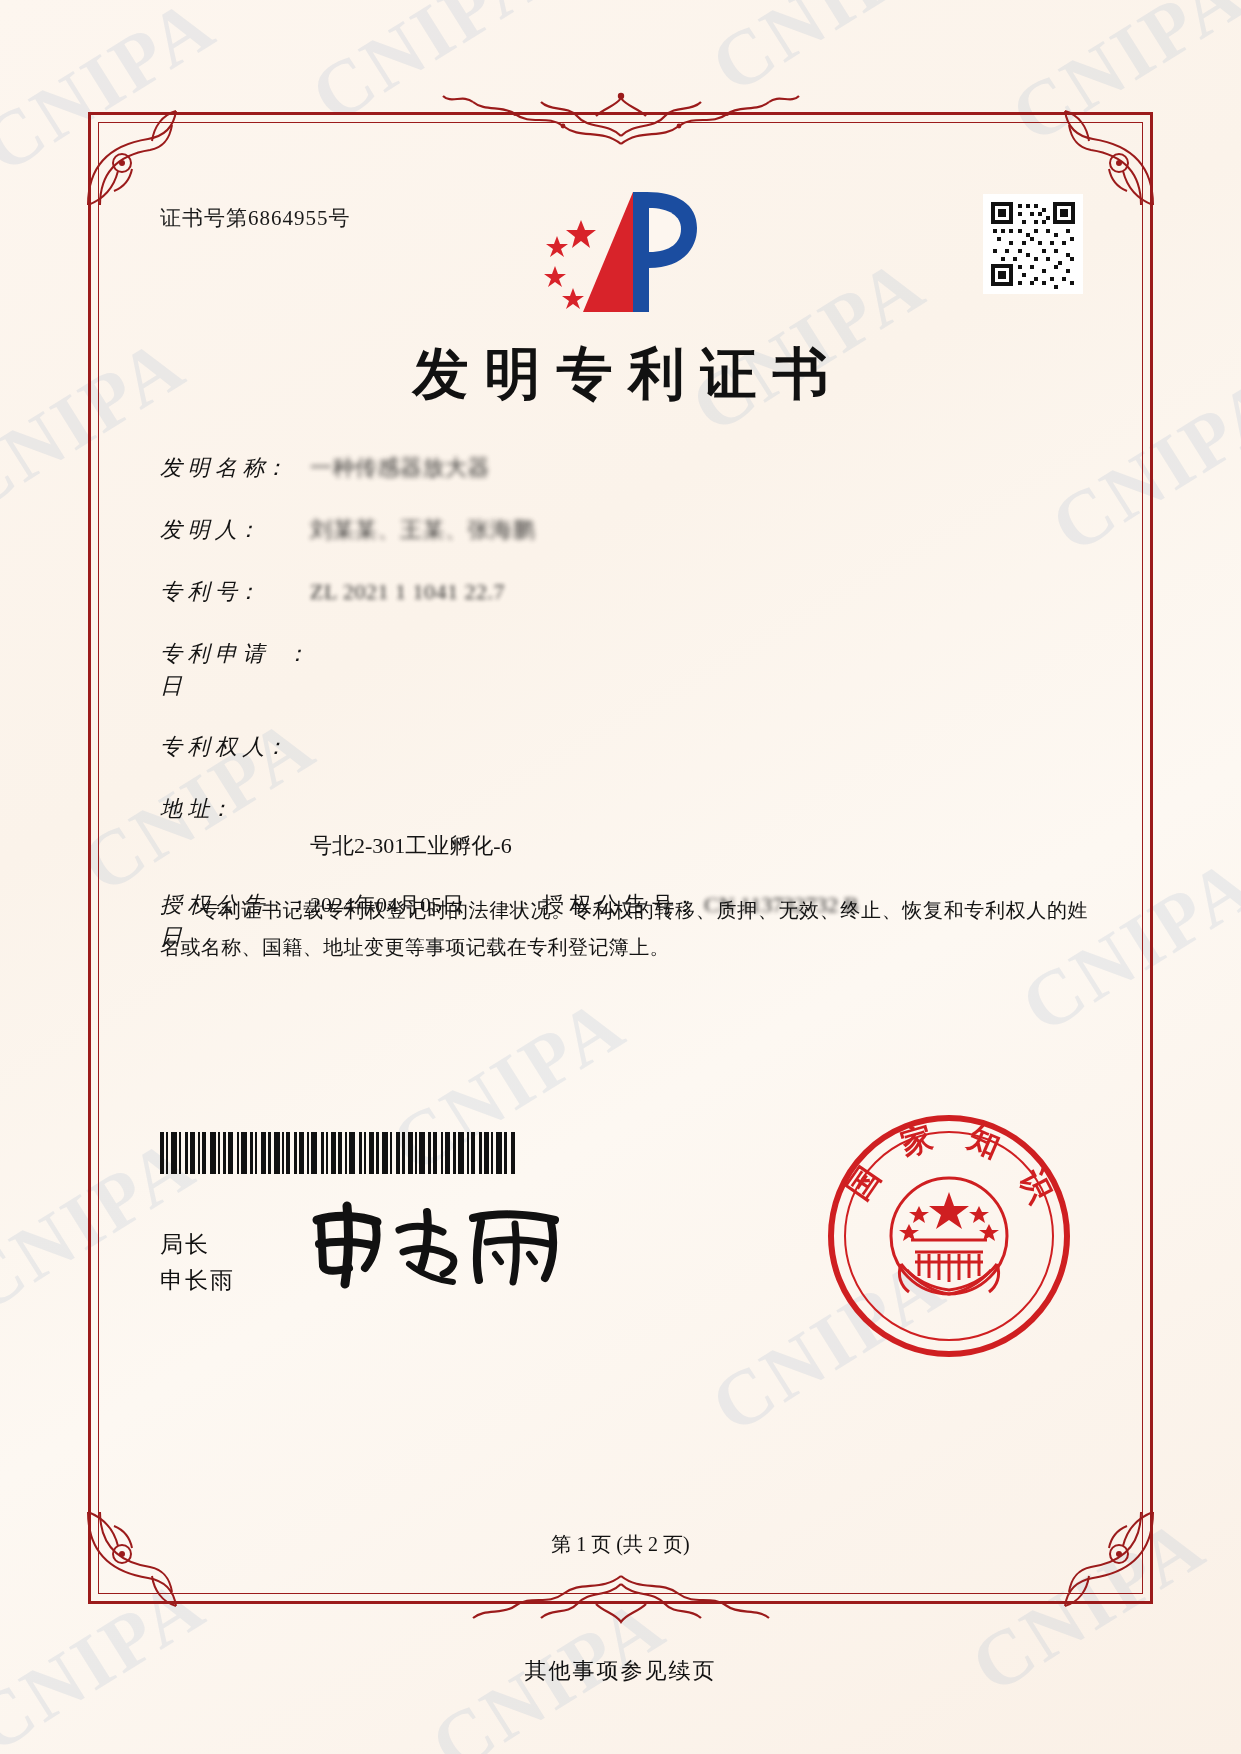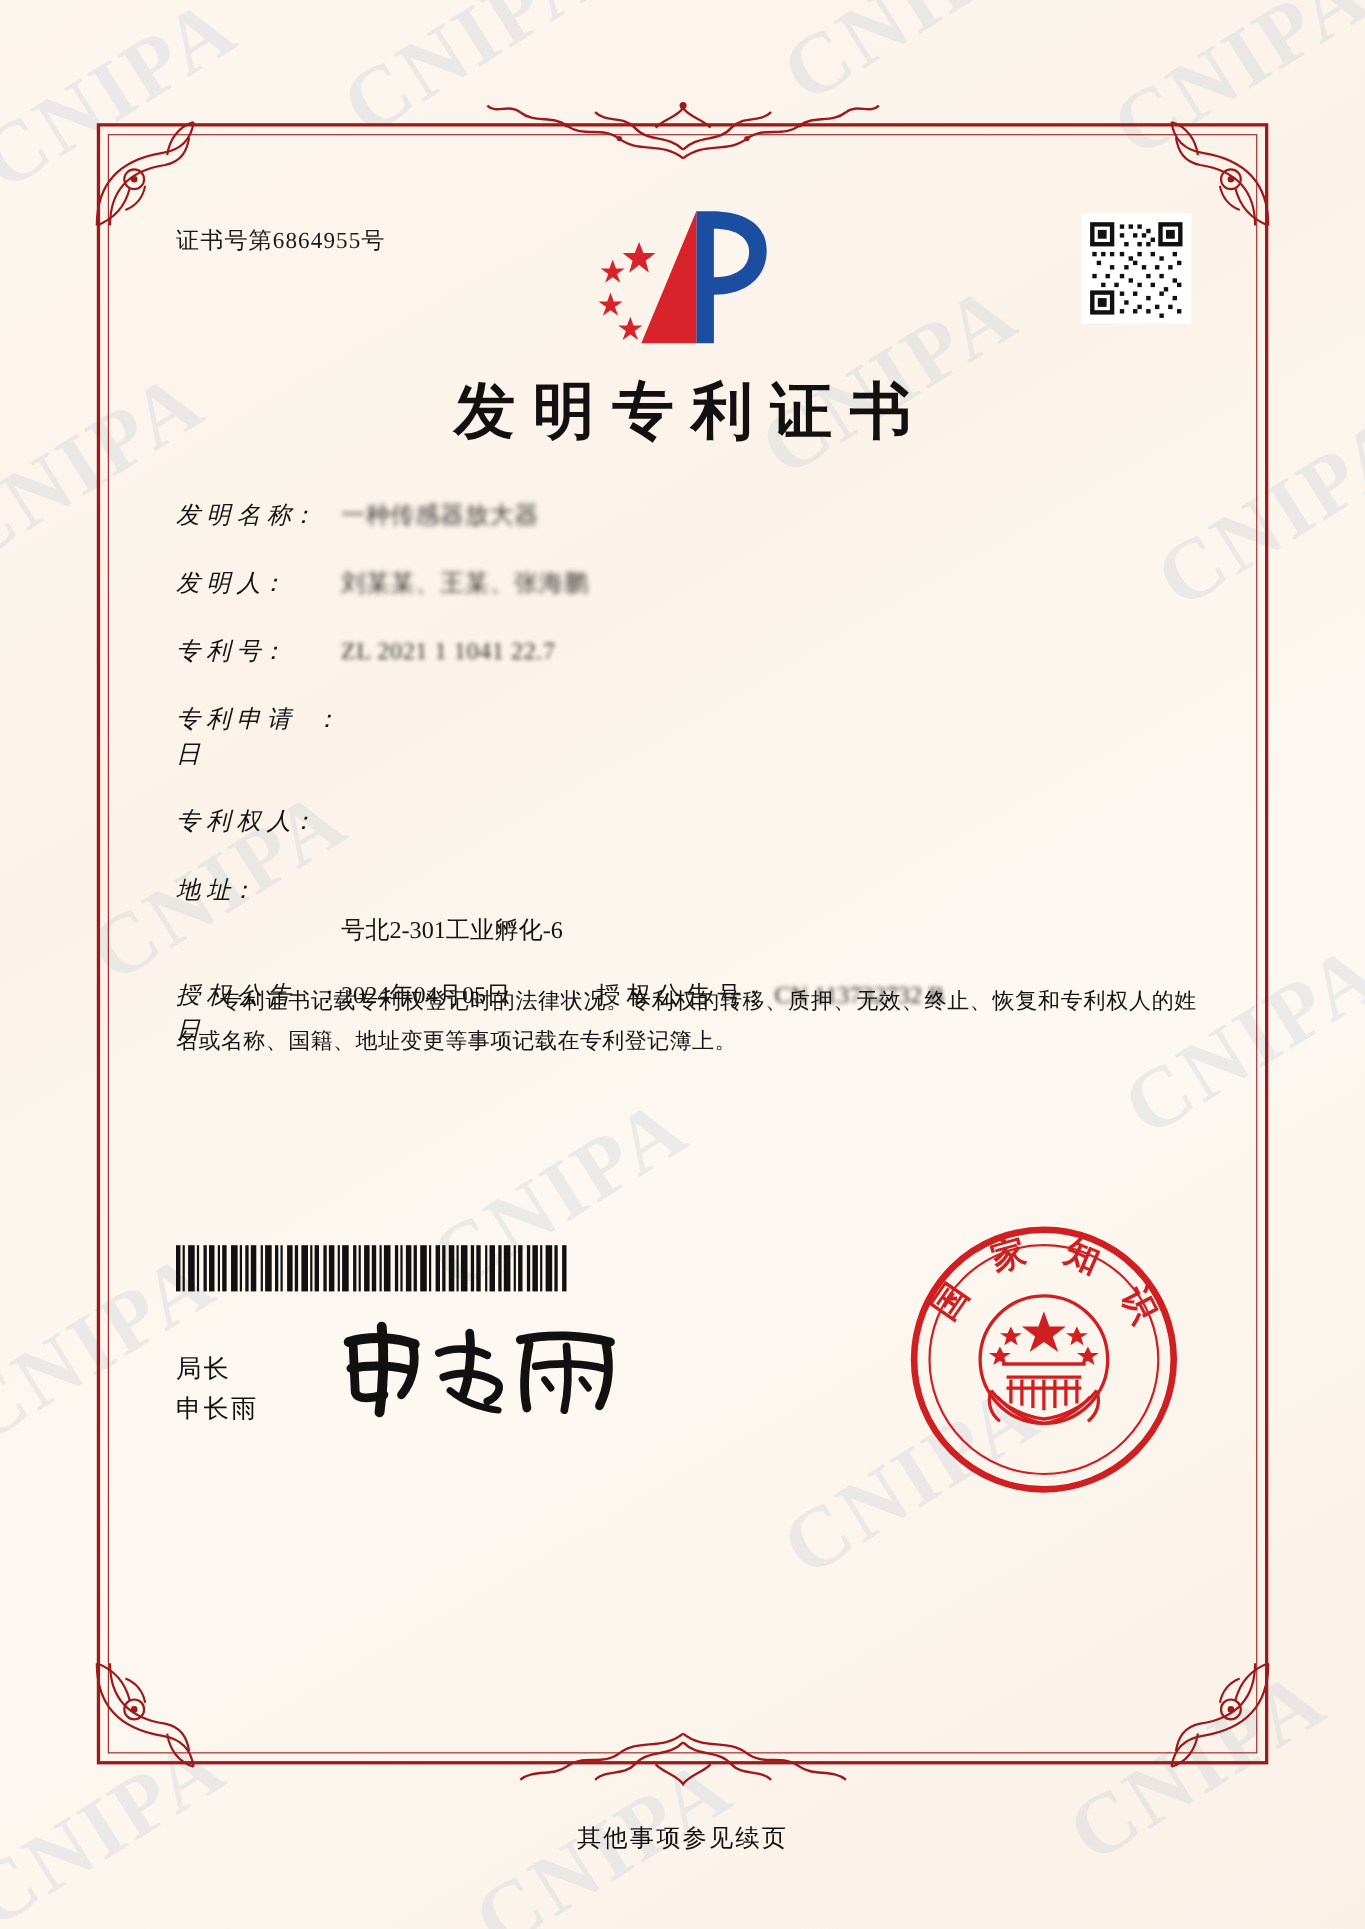--- a/index.html
+++ b/index.html
@@ -717,18 +717,19 @@
 
           <g fill="none" stroke="#cf1f21" stroke-width="3">
             <path d="M-48 28 C -52 40, -48 50, -40 56"></path>
             <path d="M48 28 C 52 40, 48 50, 40 56"></path>
           </g>
         </g>
       </svg>
       
     </div>
 
+    <div class="page-num">第 1 页 (共 2 页)</div>
 
   </div>
 
   <div class="footer-note">其他事项参见续页</div>
 
 </div>
 
 </body></html>

